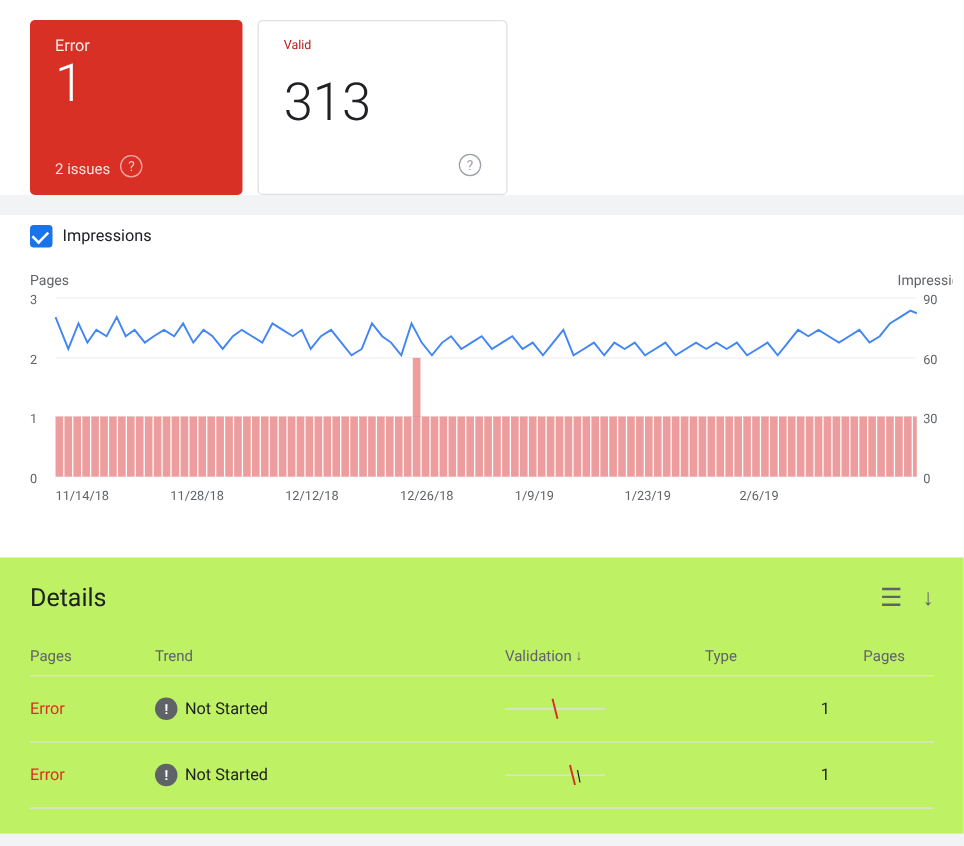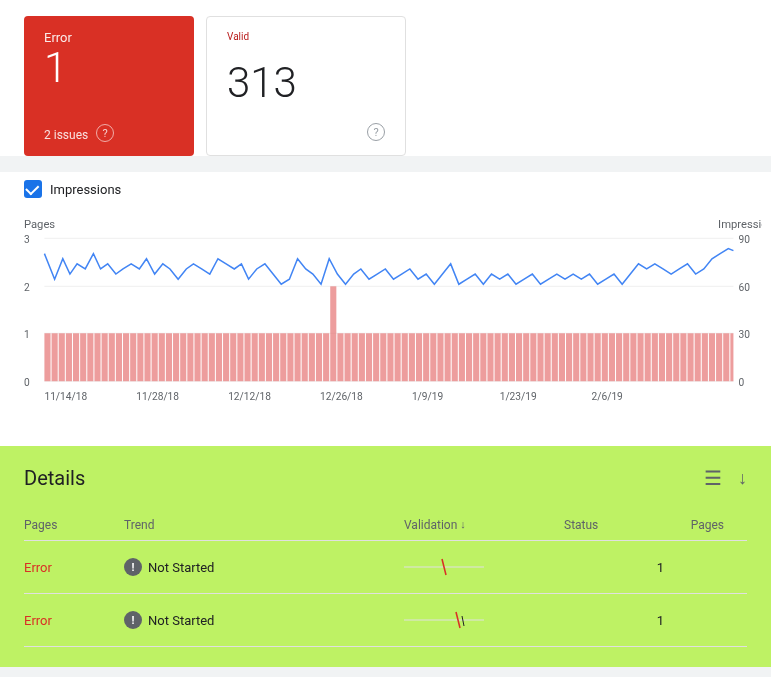--- a/index.html
+++ b/index.html
@@ -427,21 +427,21 @@
       </div>
     </div>
 
     <div class="table-header">
       <div>Pages</div>
       <div>Trend</div>
       <div class="col-validation" style="cursor:pointer;">
         <span>Validation</span>
         <span class="sort-icon">↓</span>
       </div>
-      <div>Status</div>
+      <div>Type</div>
       <div style="text-align:right;">Pages</div>
     </div>
 
     <div class="table-row">
       <div class="status-error">Error</div>
       <div class="validation-cell">
         <span class="info-icon">!</span>
         <span>Not Started</span>
       </div>
       <div class="trend-cell">

